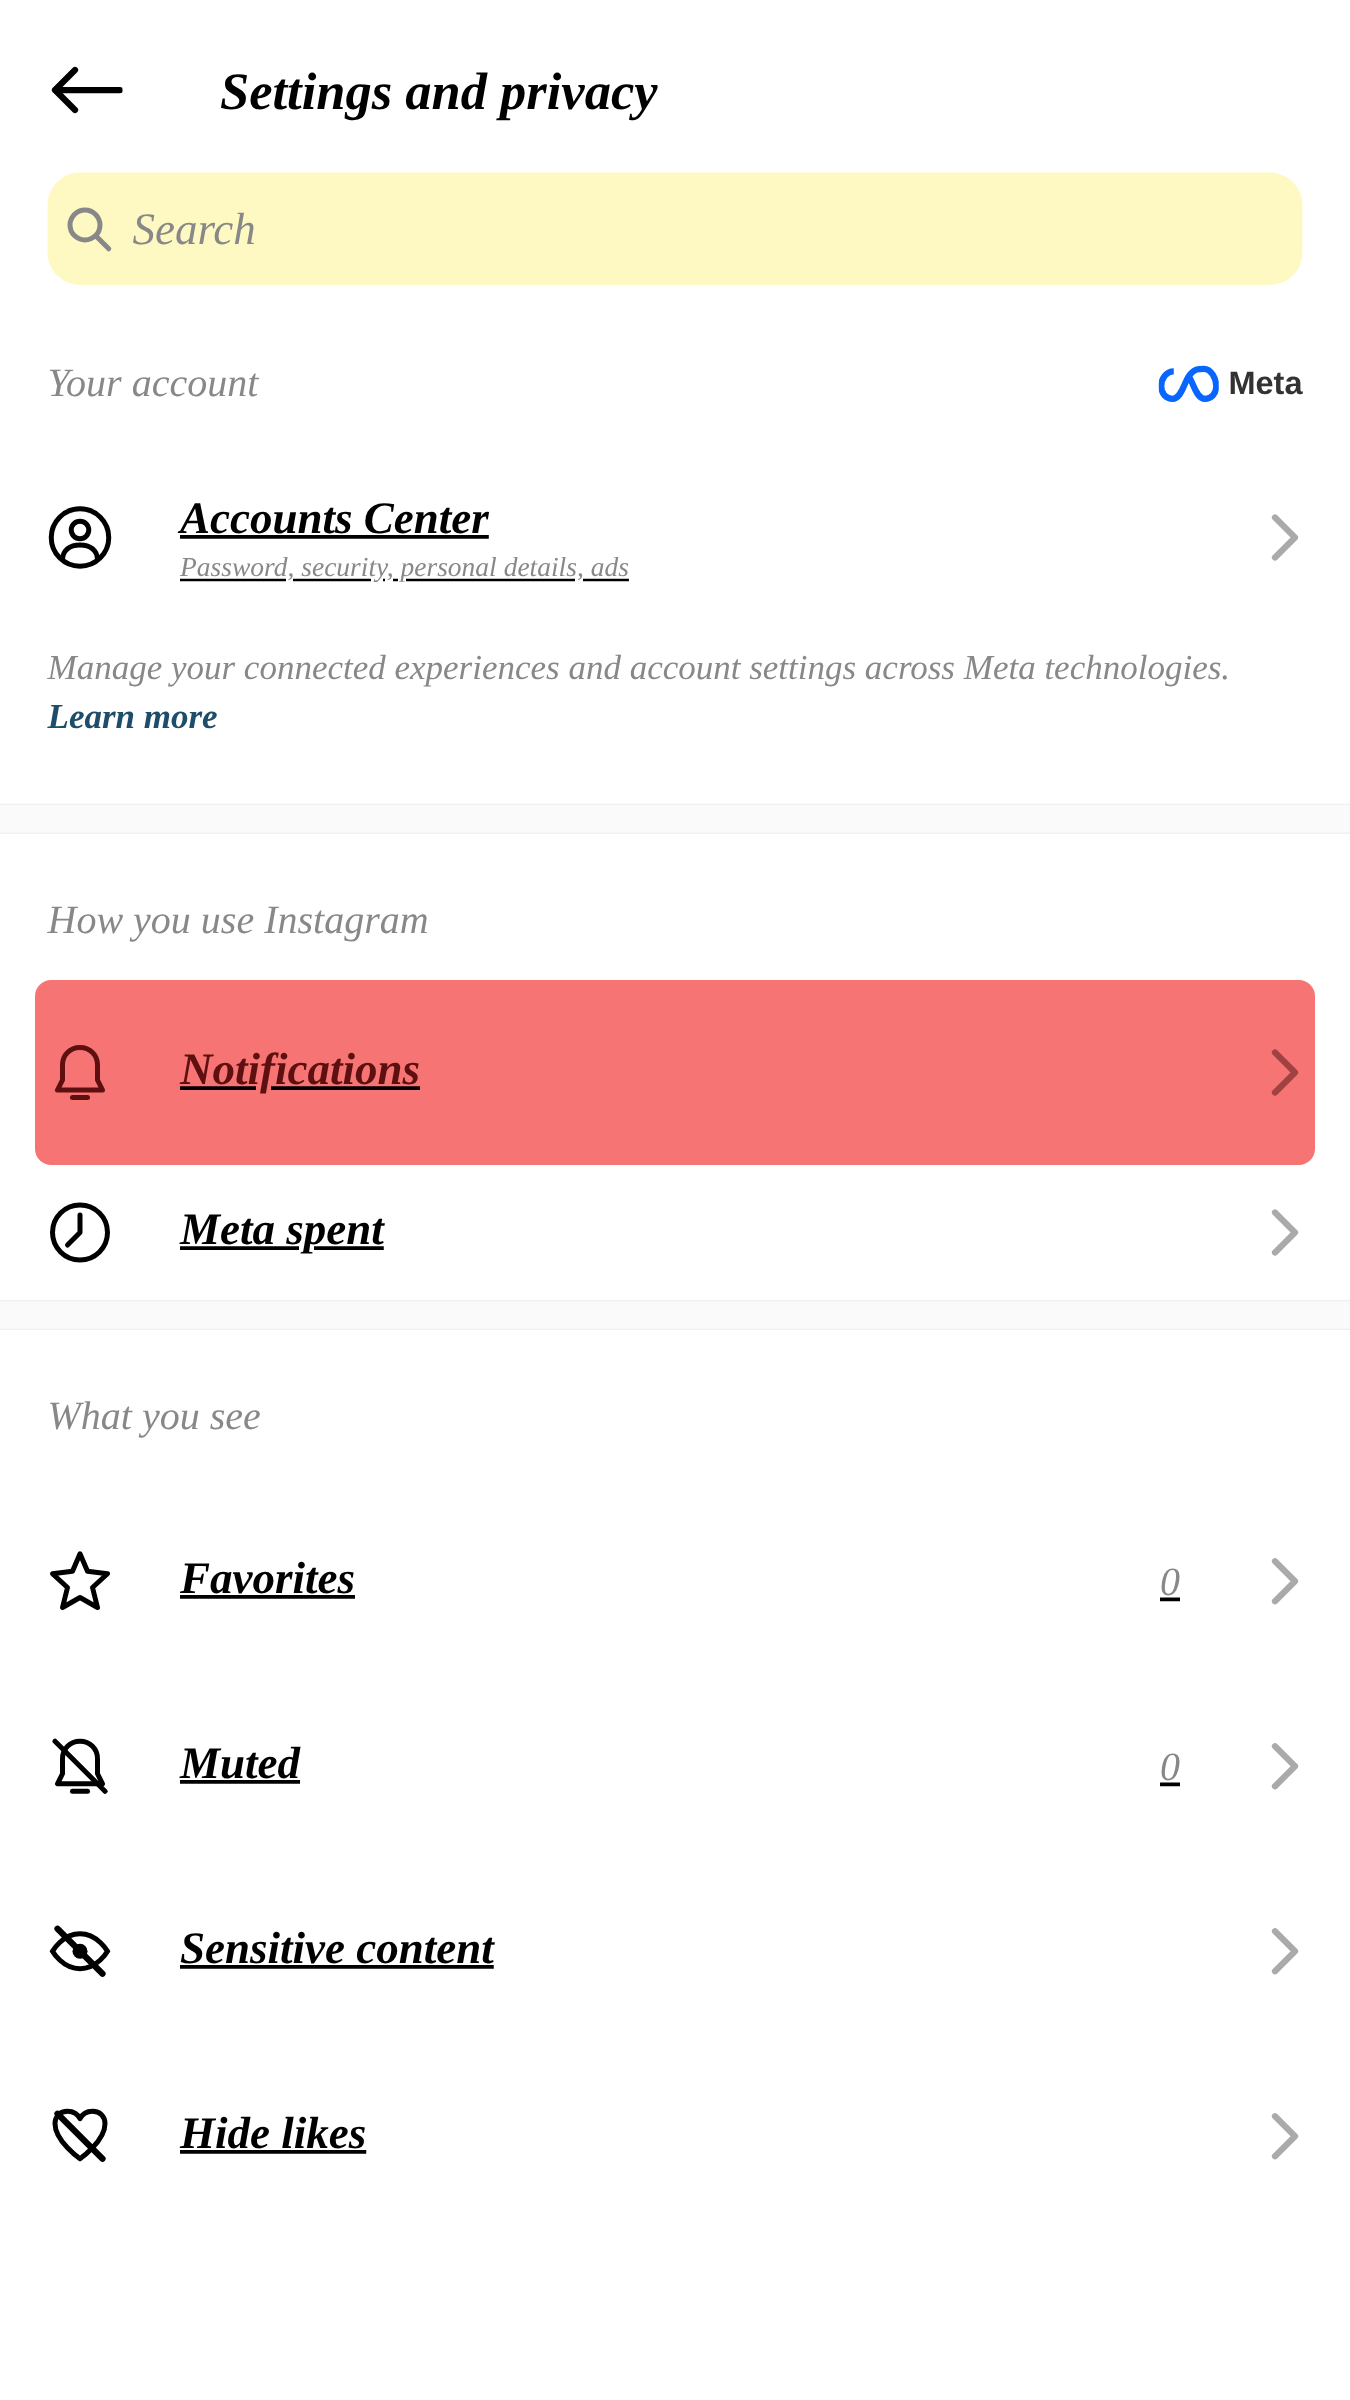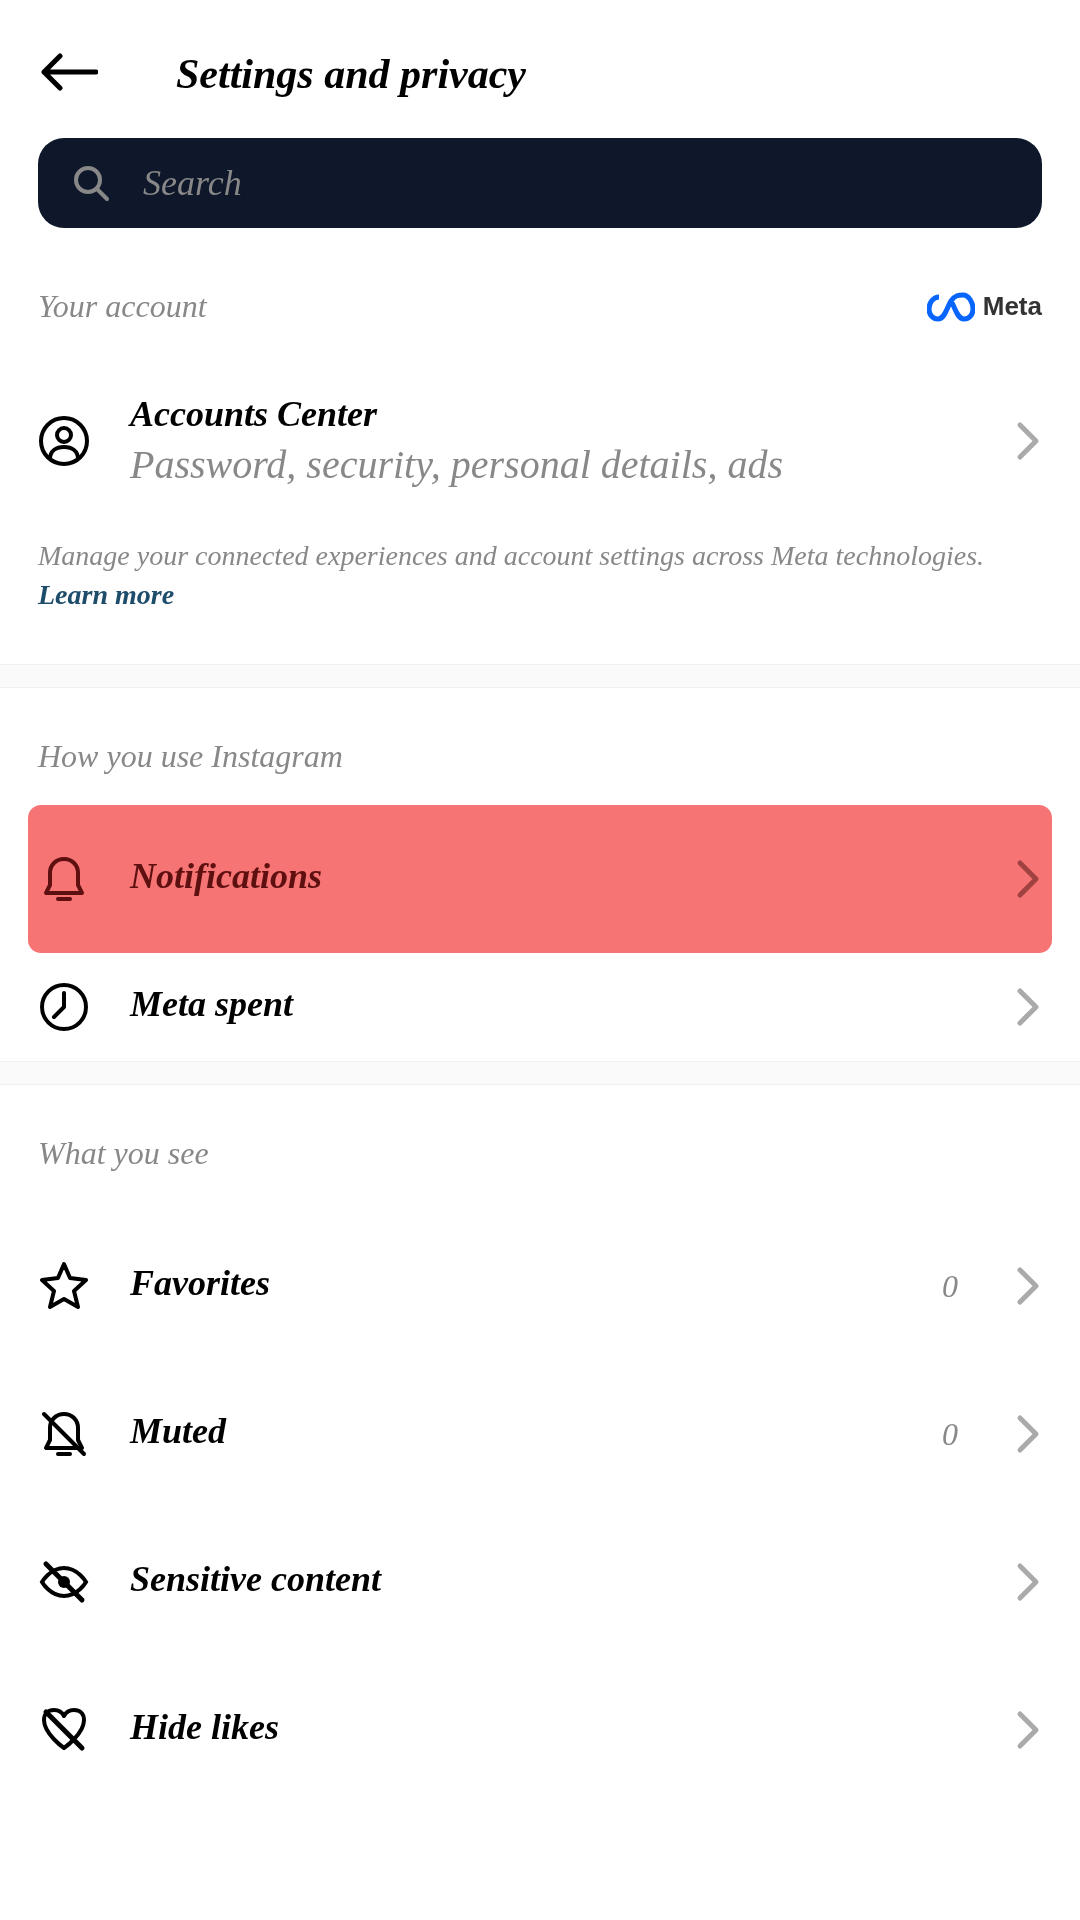--- a/index.html
+++ b/index.html
@@ -35,24 +35,24 @@
       color: #000;
     }
     
     .search-container {
       margin: 0 38px 60px 38px;
     }
     
     .search-box {
       display: flex;
       align-items: center;
-      background: #0f172a;
+      background: #fef9c3;
       border-radius: 26px;
-      padding: 24px 34px;
-      gap: 33px;
+      padding: 24px 14px;
+      gap: 16px;
     }
     
     .search-icon {
       width: 38px;
       height: 38px;
     }
     
     .search-placeholder {
       font-size: 36px;
       color: #888;
@@ -87,42 +87,43 @@
       font-style: normal;
       font-family: Arial, sans-serif;
       font-weight: 600;
       color: #333;
     }
     
     .list-item {
       display: flex;
       align-items: center;
       padding: 28px 38px;
-      gap: 40px;
+      gap: 54px;
+      text-decoration: underline;
     }
     
     .list-item-icon {
       width: 52px;
       height: 52px;
       flex-shrink: 0;
     }
     
     .list-item-content {
       flex: 1;
     }
     
     .list-item-title {
       font-size: 36px;
       font-weight: bold;
       color: #000;
       margin-bottom: 6px;
     }
     
     .list-item-subtitle {
-      font-size: 40px;
+      font-size: 22px;
       color: #888;
     }
     
     .chevron {
       width: 28px;
       height: 44px;
       flex-shrink: 0;
     }
     
     .item-count {

